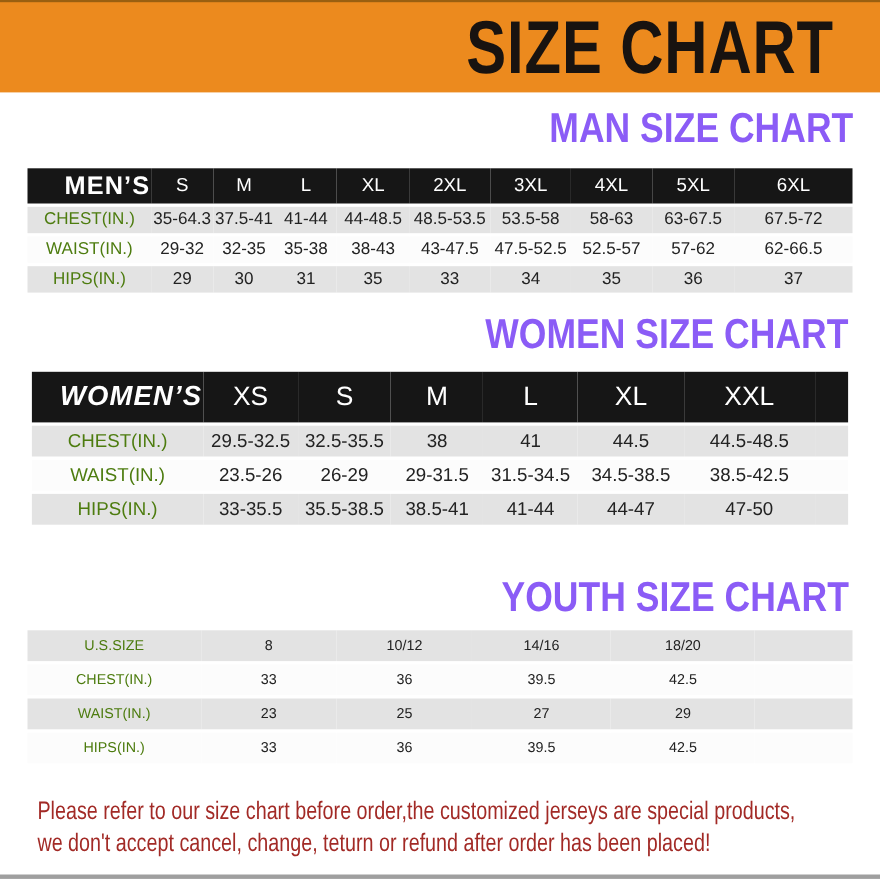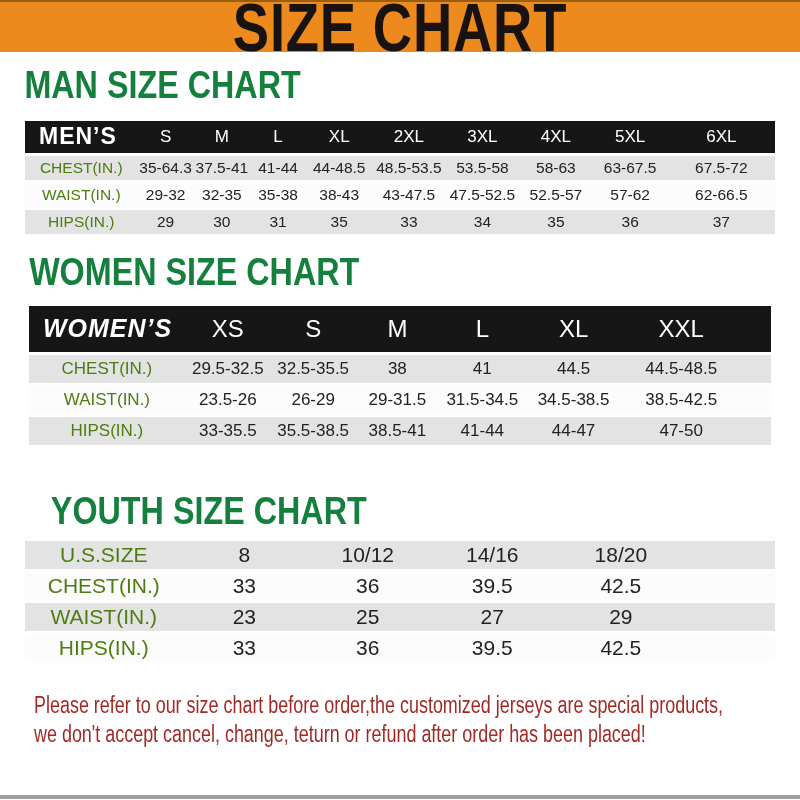--- a/index.html
+++ b/index.html
@@ -2,30 +2,30 @@
 <html><head>
 <meta charset="utf-8">
 <style>
   html,body { margin:0; padding:0; }
   .page {
     position:relative; width:800px; height:800px; background:#ffffff;
     overflow:hidden; font-family:"Liberation Sans", sans-serif;
   }
   
   .banner {
-    height:52px; background:#ec8a1e; display:flex; align-items:center; justify-content:center;
+    height:84px; background:#ec8a1e; display:flex; align-items:center; justify-content:flex-end;
     border-top:2px solid #9a5f10; box-sizing:border-box;
   }
   .banner-title {
     font-size:68px; font-weight:800; color:#181310; letter-spacing:1px;
     transform:scaleX(0.80); transform-origin:center; white-space:nowrap; line-height:1;
   }
   
   .section-heading {
-    text-align:left; margin:0; color:#15803d; line-height:1.05;
+    text-align:right; margin:0; color:#8b5cf6; line-height:1.05;
   }
   .section-heading > span {
     display:inline-block; font-size:38px; font-weight:800; letter-spacing:0px;
     transform:scaleX(0.85); transform-origin:center; white-space:nowrap;
   }
   .h-man   { margin-top:14px; }
   .h-women { margin-top:16px; }
   .h-youth { margin-top:44px;padding-left:23px; }
   
   table.size-table {
@@ -36,32 +36,32 @@
   .t-women { margin-top:10px !important; width:742px !important; }
   .t-youth { margin-top:6px  !important; }
   .size-table th {
     background:#161616; color:#ffffff; font-weight:normal; text-align:center;
     vertical-align:middle; overflow:hidden;
   }
   .t-men   th { font-size:17px; height:30px; }
   .t-women th { font-size:24px; height:44px; }
   .t-youth th { font-size:19px; height:44px; }
   th.tbl-label {
-    font-weight:bold; text-align:left; padding-left:14px; letter-spacing:1px;
+    font-weight:bold; text-align:right; padding-left:14px; letter-spacing:1px;
     white-space:nowrap;
   }
   .t-men   th.tbl-label { font-size:23px; }
   .t-women th.tbl-label { font-size:25px;font-style:italic; }
   .t-youth th.tbl-label { font-size:24px; letter-spacing:3px; }
   .size-table td {
     text-align:center; color:#222222; vertical-align:middle; white-space:nowrap; overflow:hidden;
   }
   .t-men   td { font-size:15.5px; height:22px; }
   .t-women td { font-size:17px;   height:26px; }
-  .t-youth td { font-size:21px;   height:26px; }
+  .t-youth td { font-size:13px;   height:26px; }
   tr.r-gray  td { background:#e3e3e3; }
   tr.r-white td { background:#fcfcfc; }
   td.row-label { color:#4d7c0f; }
   
   .footer { margin:26px 0 0 34px; color:#a22a26; }
   .footer-line {
     font-size:23px; line-height:29px; white-space:nowrap;
     transform:scaleX(0.78); transform-origin:left center;
   }
   .bottom-edge {

